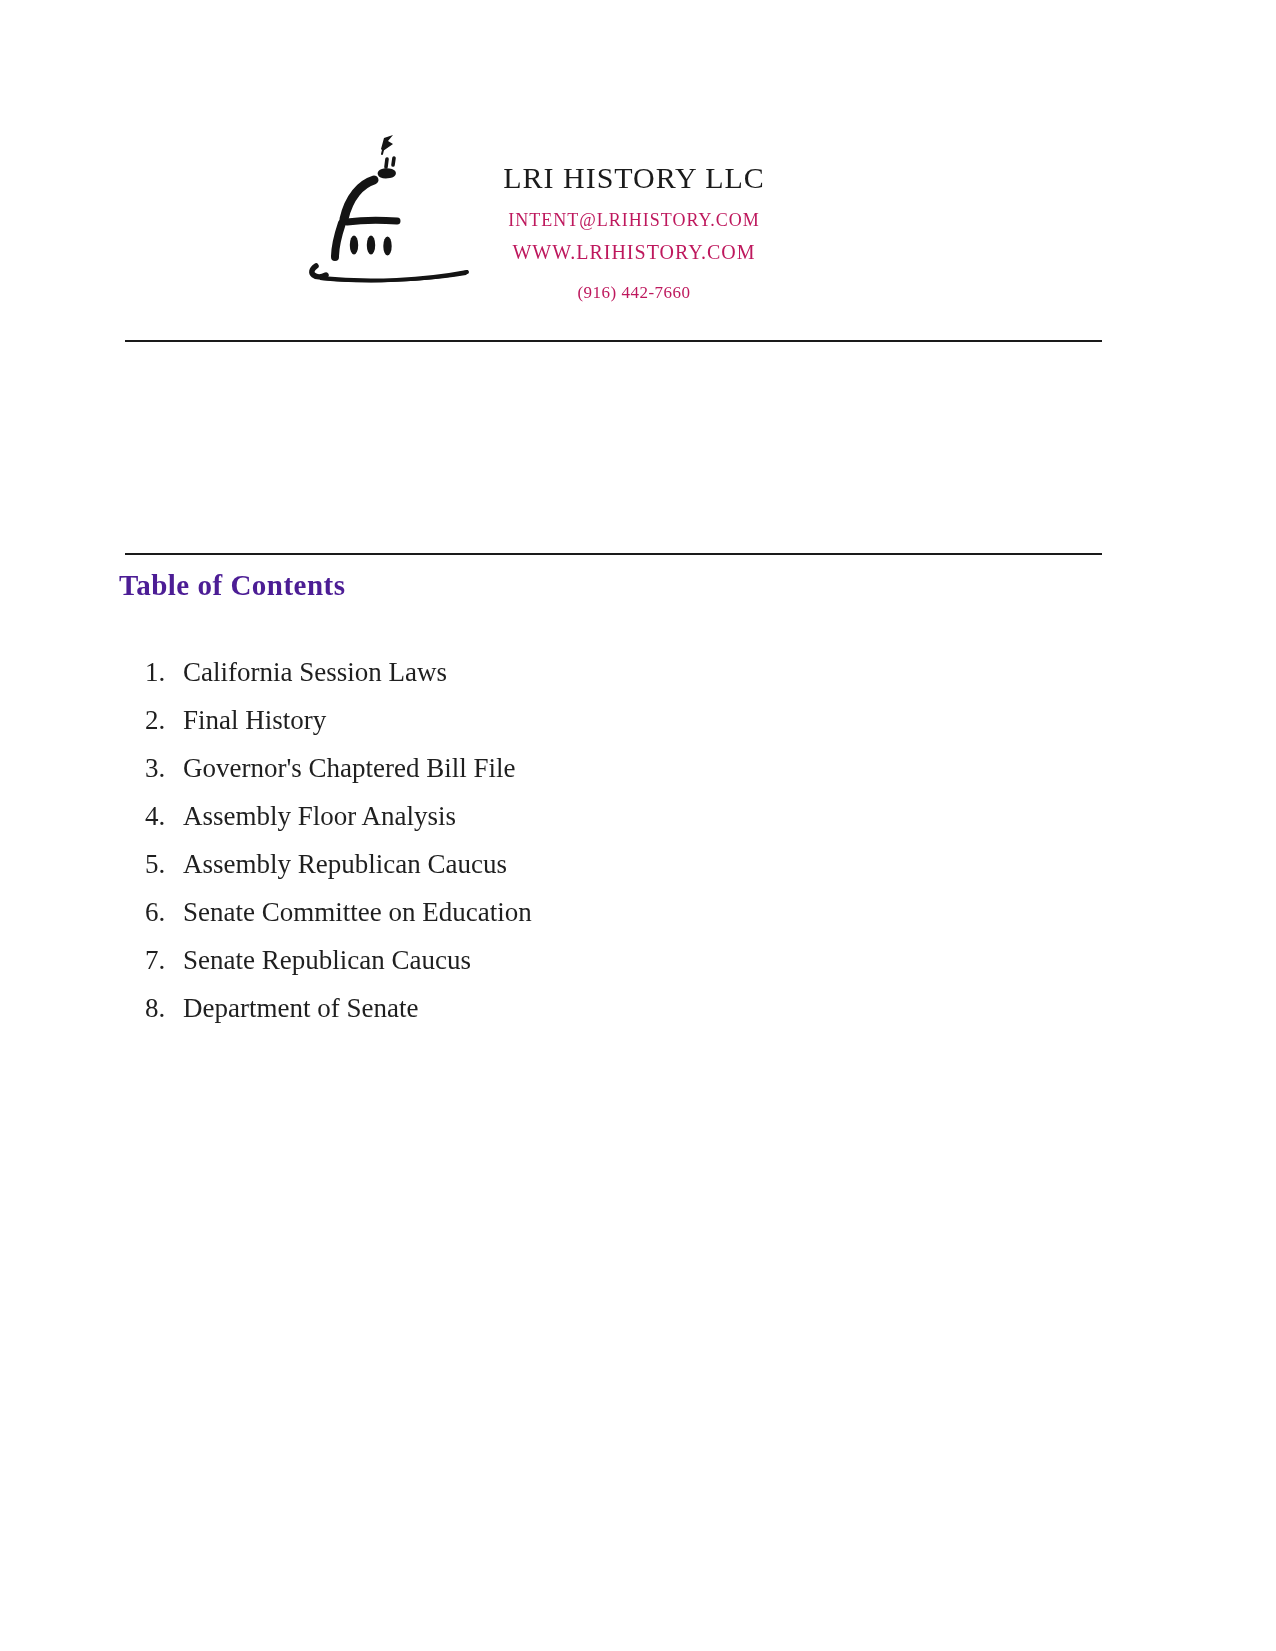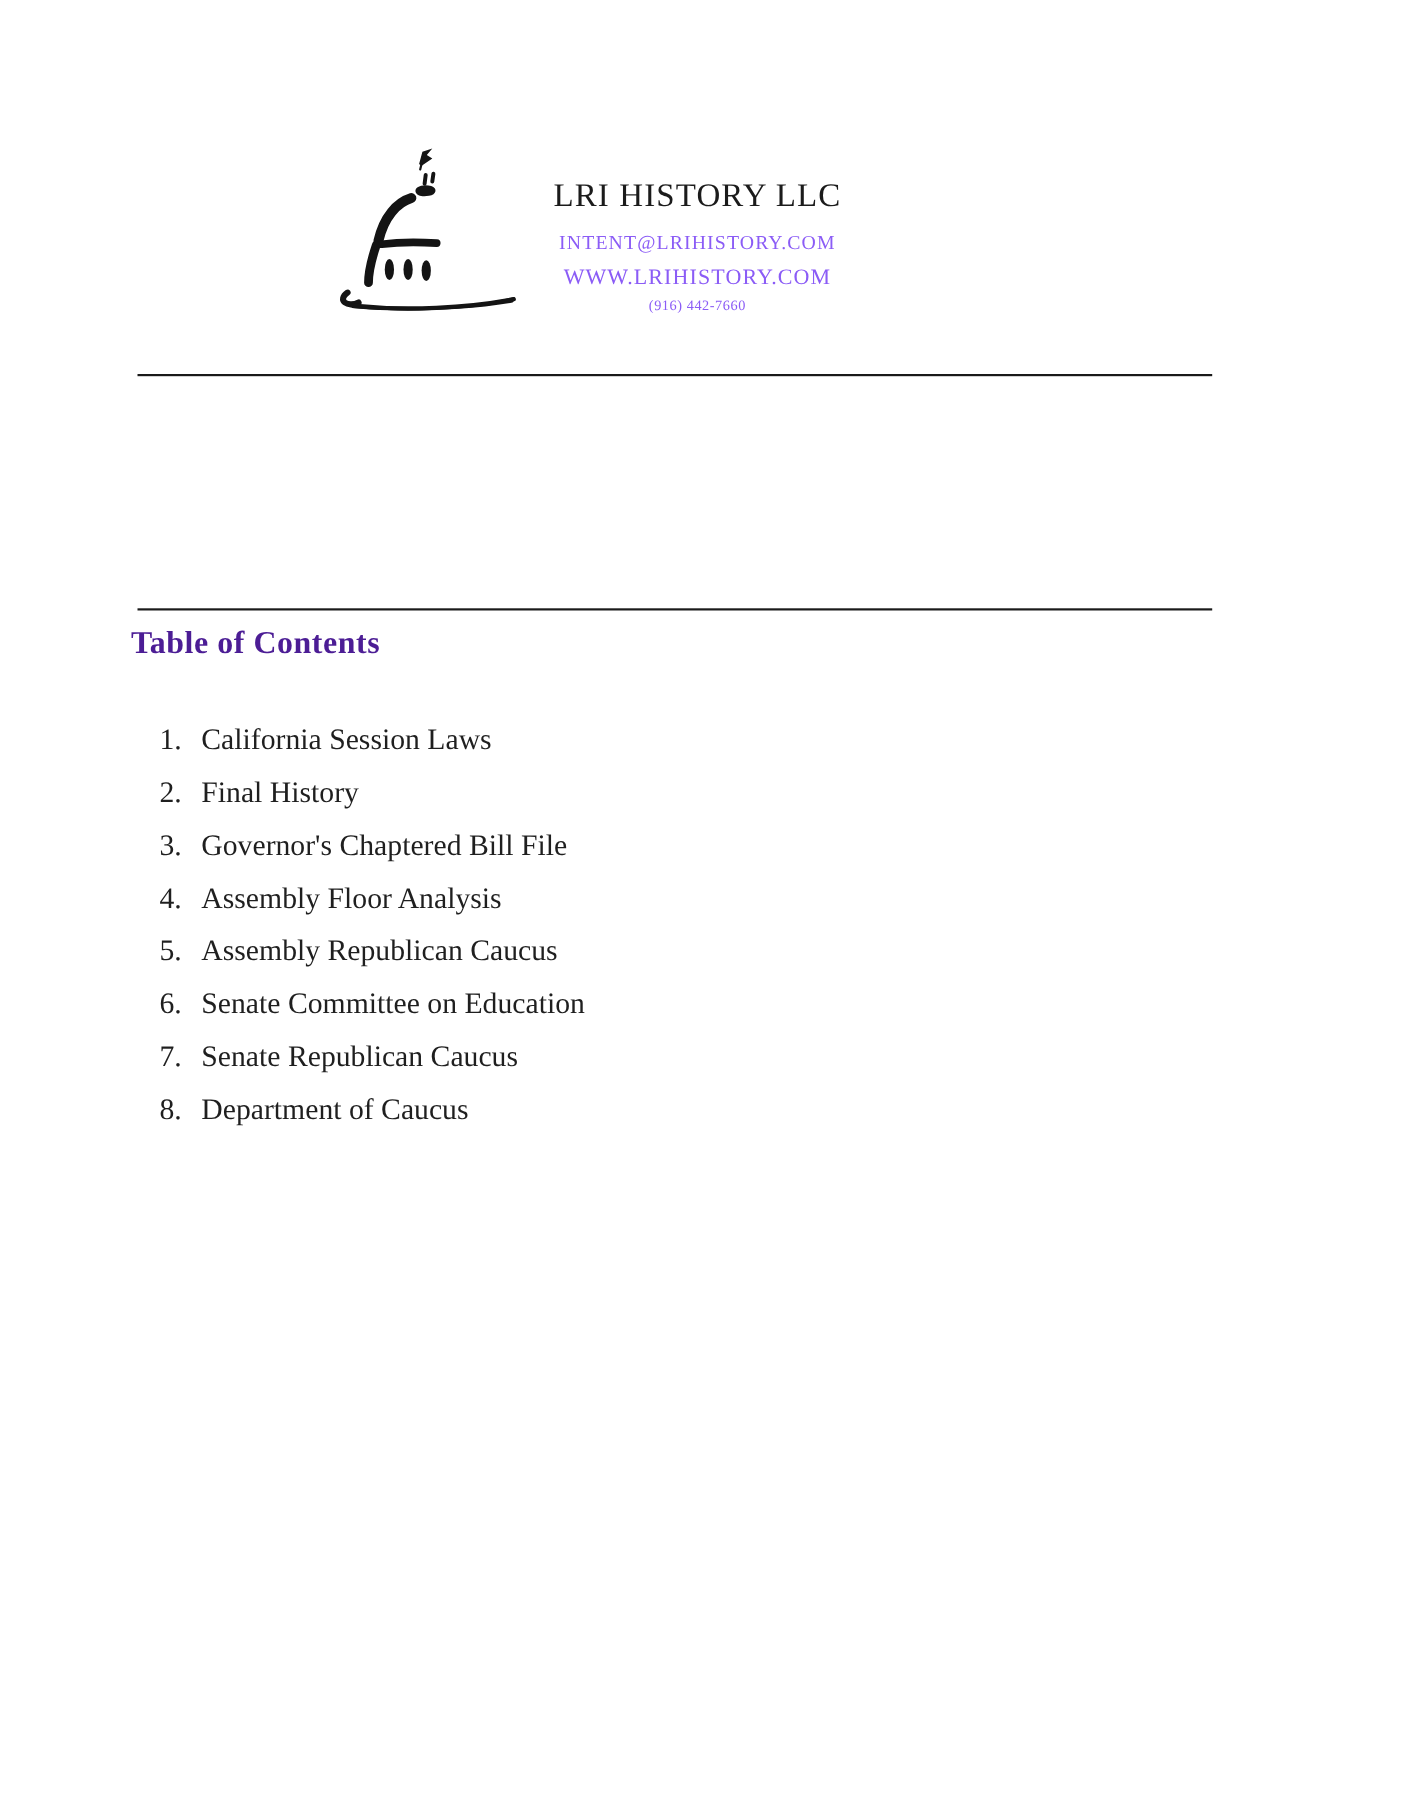--- a/index.html
+++ b/index.html
@@ -34,27 +34,27 @@
     text-align: center;
   }
   .company-name {
     font-size: 30px;
     letter-spacing: 1px;
     color: #1b1b1b;
     line-height: 36px;
     white-space: nowrap;
   }
   .contact-line {
-    color: #8b5cf6;
+    color: #be185d;
     letter-spacing: 1px;
     white-space: nowrap;
   }
   .contact-email   { font-size: 18px; margin-top: 13px; line-height: 22px; }
   .contact-website { font-size: 20px; margin-top: 10px; line-height: 22px; }
-  .contact-phone   { font-size: 13px; margin-top: 4px;  line-height: 22px; letter-spacing: 0.5px; }
+  .contact-phone   { font-size: 17px; margin-top: 19px;  line-height: 22px; letter-spacing: 0.5px; }
 
   
   .rule {
     position: absolute;
     left: 125px;
     width: 977px;
     height: 2px;
     background: #1a1a1a;
   }
   .rule-top    { top: 340px; }
@@ -177,17 +177,17 @@
     <div class="toc-item">
       <span class="toc-number">6.</span>
       <span class="toc-label">Senate Committee on Education</span>
     </div>
     <div class="toc-item">
       <span class="toc-number">7.</span>
       <span class="toc-label">Senate Republican Caucus</span>
     </div>
     <div class="toc-item">
       <span class="toc-number">8.</span>
-      <span class="toc-label">Department of Caucus</span>
+      <span class="toc-label">Department of Senate</span>
     </div>
   </div>
 
 </div>
 
 </body></html>

